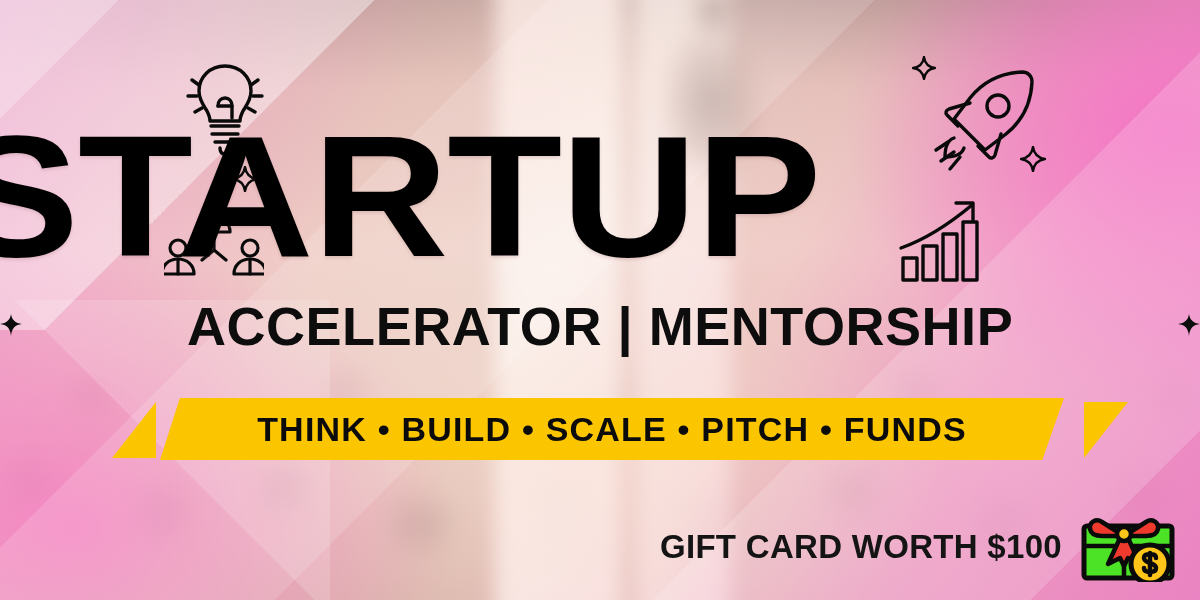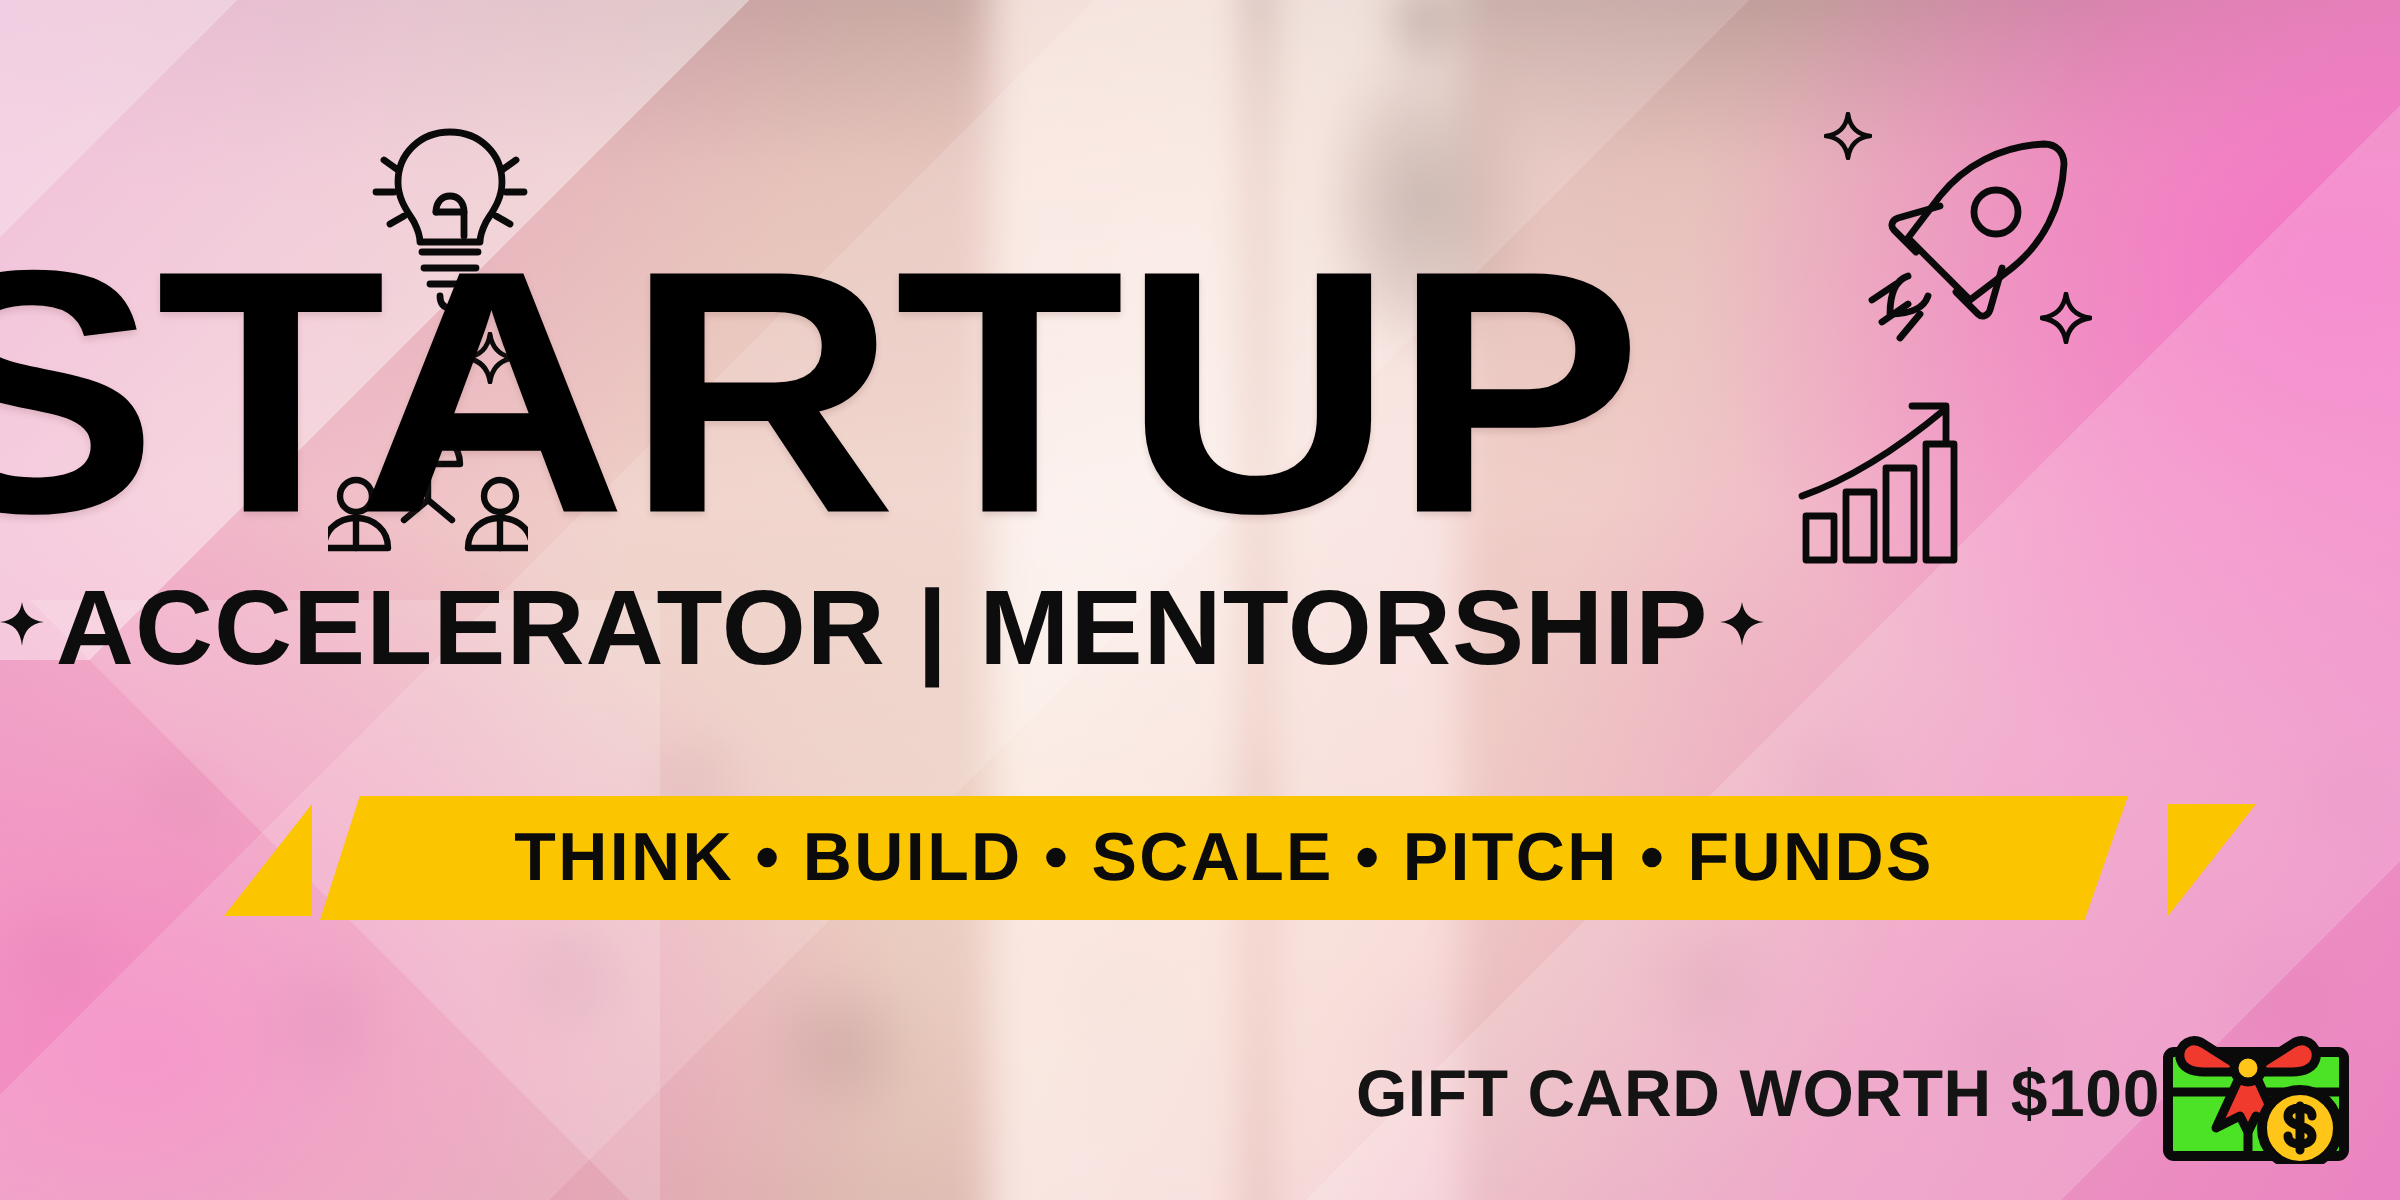--- a/index.html
+++ b/index.html
@@ -118,22 +118,22 @@
     text-shadow:0 2px 3px rgba(120,70,70,.18);
   }
   .title-reflect {
     position:absolute; left:0; right:0; top:278px;
     text-align:center; line-height:1;
     height:34px; overflow:hidden; pointer-events:none;
   }
 
   
   .subtitle-row {
-    position:absolute; left:0; right:0; top:284px;
-    display:flex; align-items:center; justify-content:flex-start; gap:14px;
+    position:absolute; left:0; right:0; top:296px;
+    display:flex; align-items:center; justify-content:space-between; gap:14px;
   }
   .subtitle {
     font-family:"Liberation Sans", sans-serif;
     font-weight:700;
     font-size:53px;
     letter-spacing:.5px;
     color:#0d0d0d;
     transform:scaleX(1.02);
     white-space:nowrap;
   }
@@ -160,21 +160,21 @@
   .ribbon-text {
     font-family:"Liberation Sans", sans-serif;
     font-weight:700; font-size:34px;
     letter-spacing:1.2px; color:#0b0b0b;
     white-space:nowrap;
   }
 
   
   .gift-row {
     position:absolute; right:20px; bottom:18px;
-    display:flex; align-items:center; 
+    display:flex; align-items:center; gap:18px;
   }
   .gift-text {
     font-family:"Liberation Sans", sans-serif;
     font-weight:700; font-size:33px;
     letter-spacing:.3px; color:#141414;
     white-space:nowrap;
   }
 
   
   .ic { position:absolute; }

